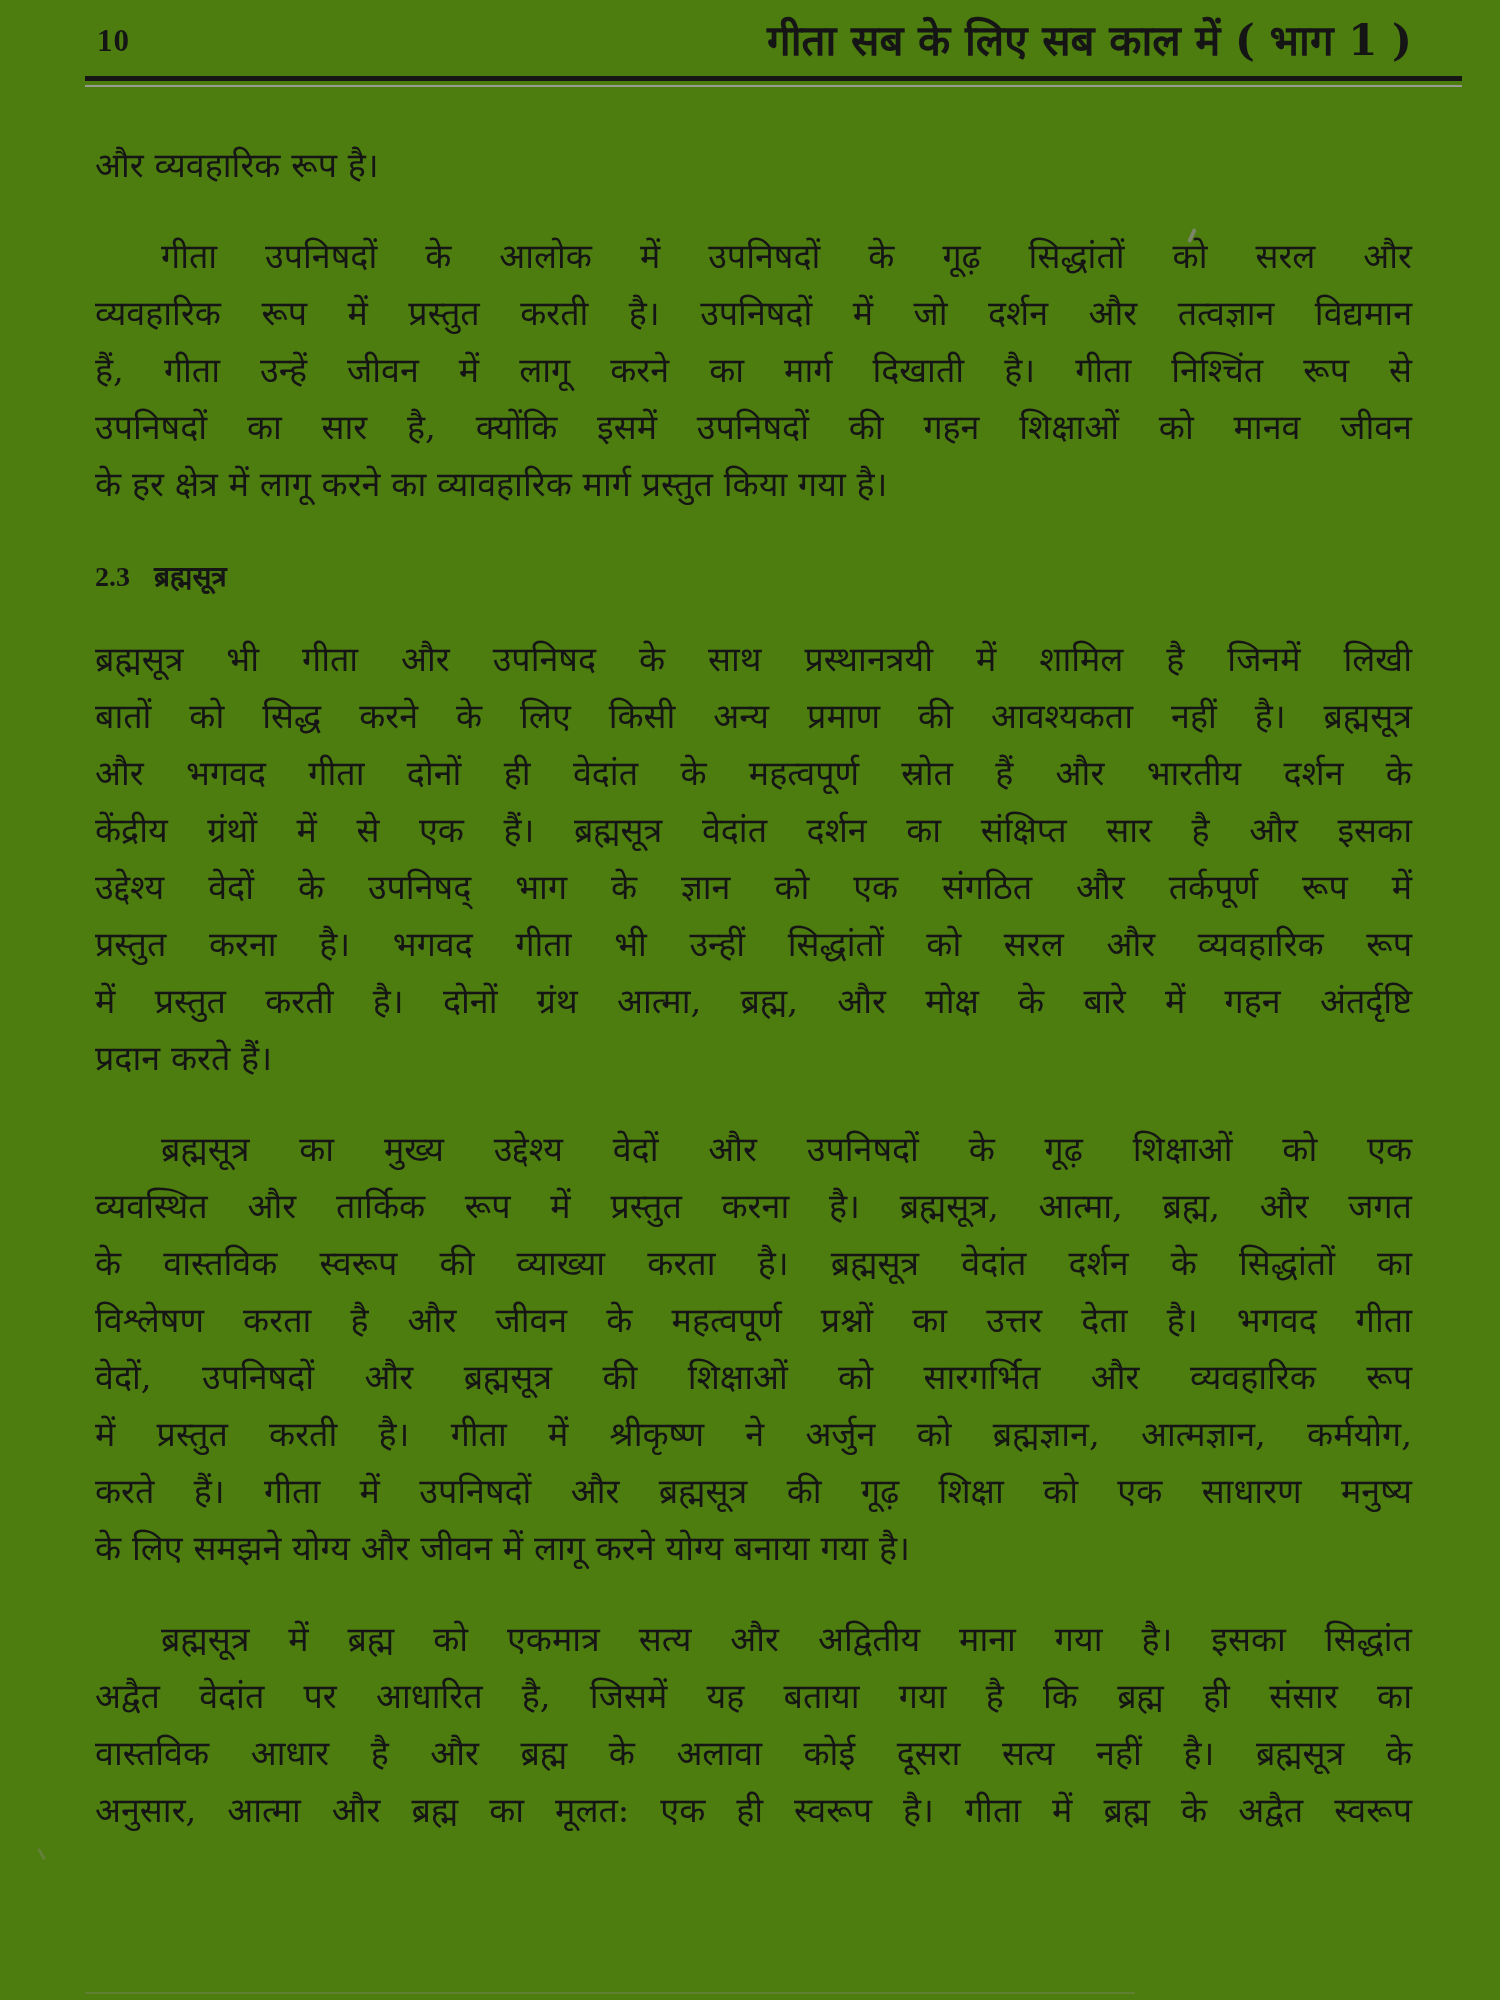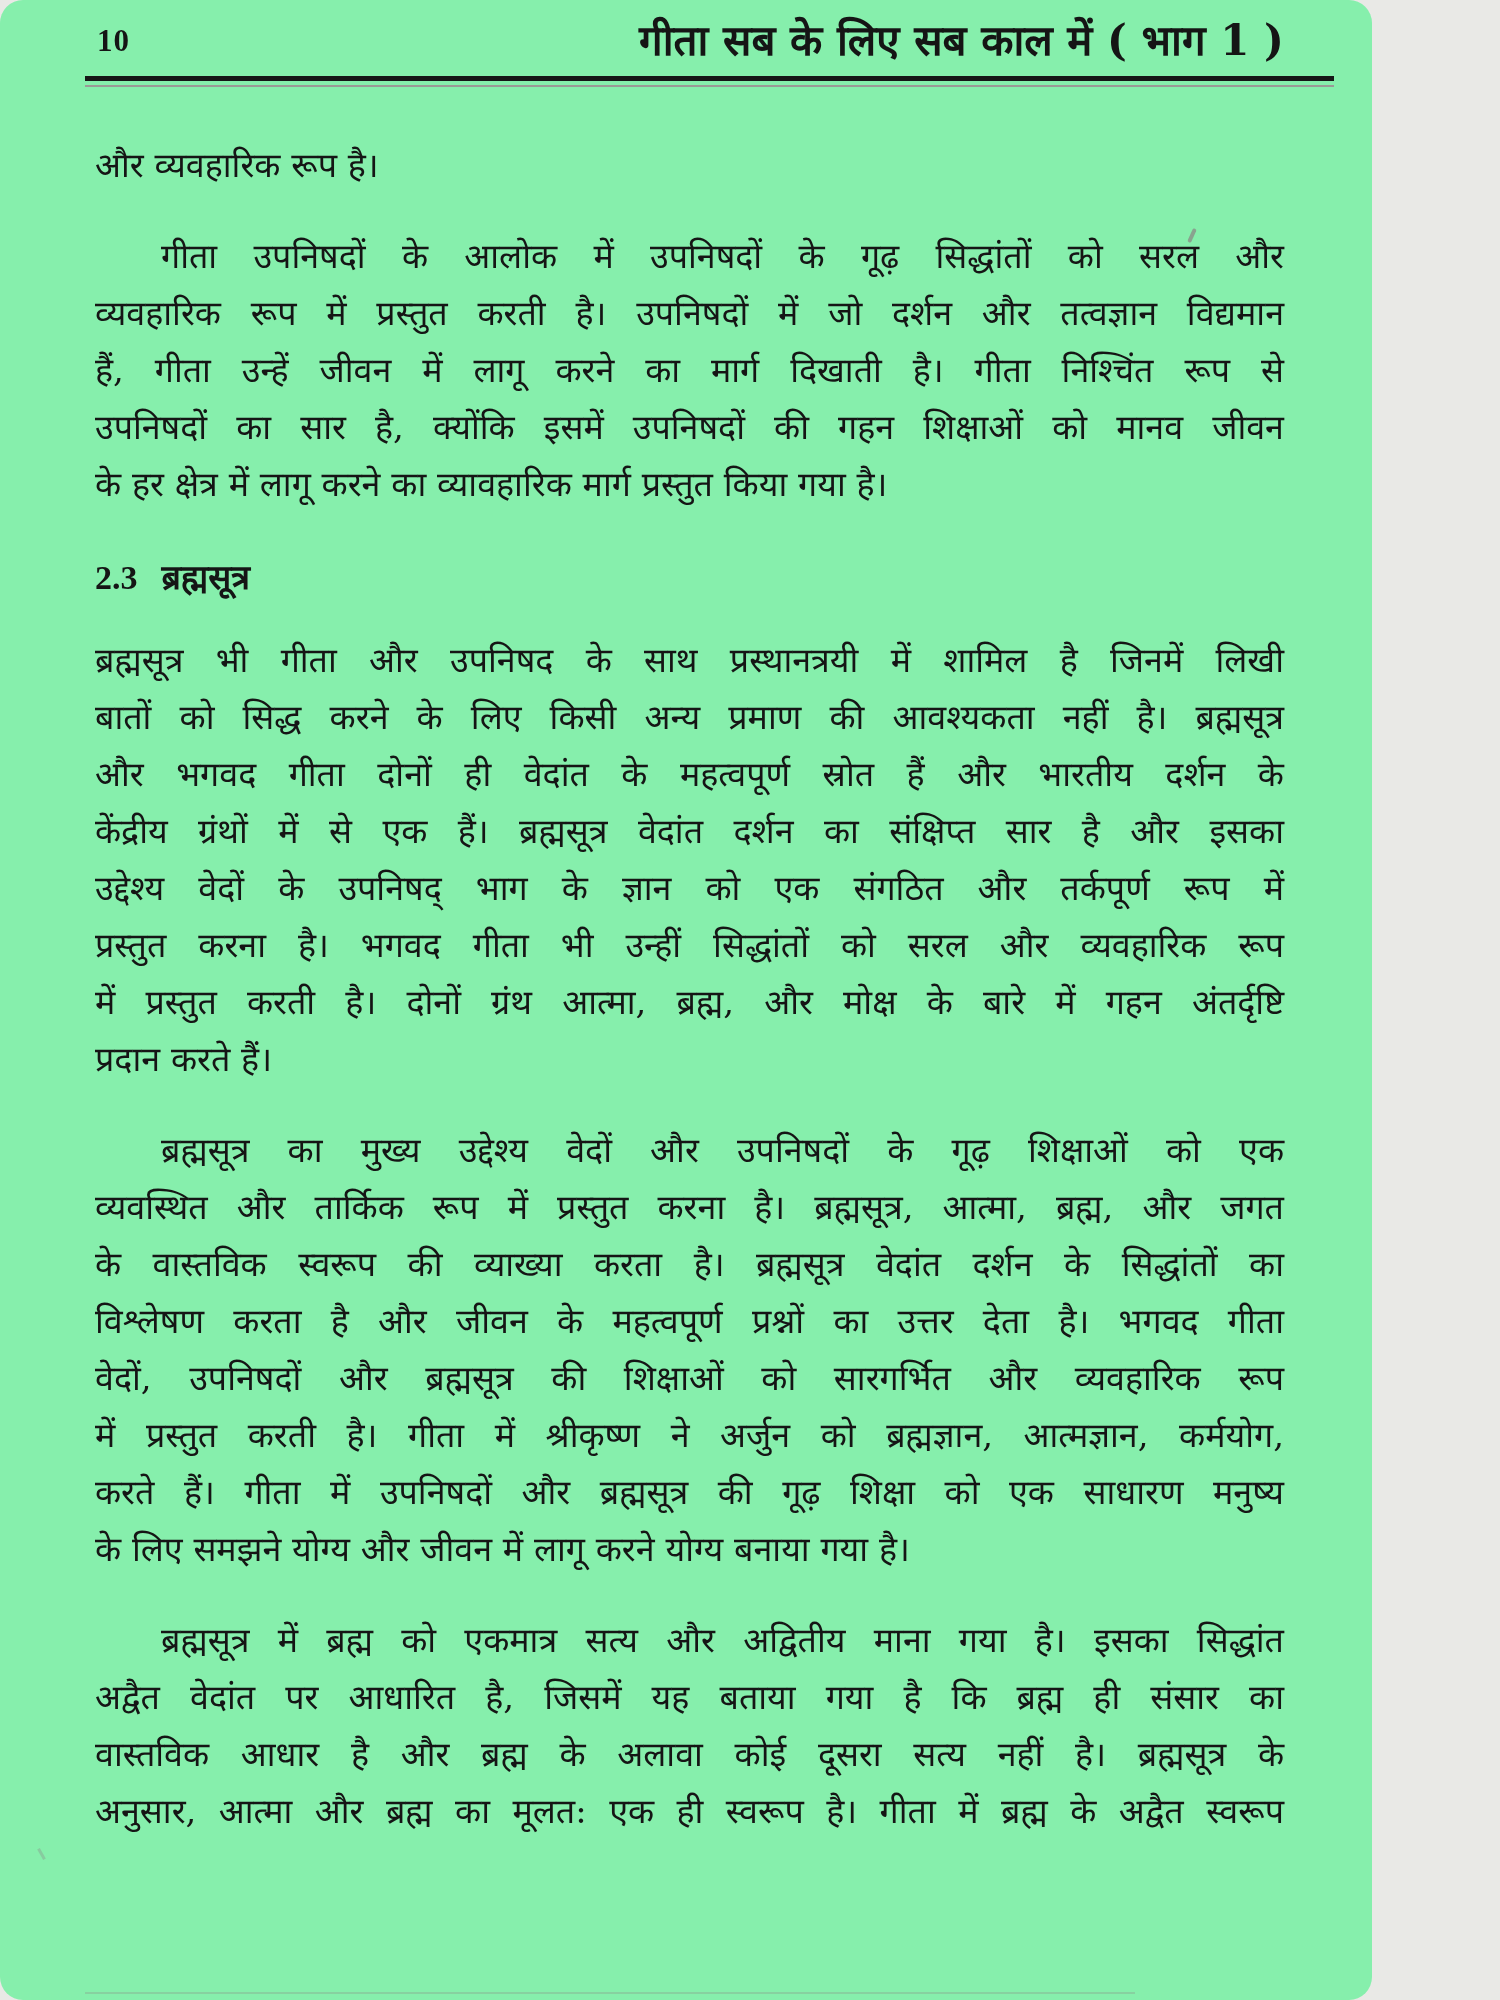--- a/index.html
+++ b/index.html
@@ -3,25 +3,24 @@
 <meta charset="utf-8">
 <style>
   html,body{margin:0;padding:0;}
   body{
     width:1500px;height:2000px;
     background:#e9e9e6;
     font-family:"DejaVu Serif","Liberation Serif",serif;
   }
   .page{
     position:relative;
-    width:1372px;height:2000px;
-    background:#86efac;
+    width:1500px;height:2000px;
+    background:#4d7c0f;
     color:#151515;
     overflow:hidden;
-    border-radius:23px;
   }
   
   .page-header{
     display:flex;
     justify-content:space-between;
     align-items:flex-end;
     margin:0 88px 0 97px;
     padding-top:16px;
     line-height:50px;
   }
@@ -53,21 +52,21 @@
   }
   .line.j{
     text-align:justify;
     text-align-last:justify;
   }
   .line.indent{padding-left:66px;}
   
   .section-heading{
     margin:34px 0 24px 0;
     font-weight:bold;
-    font-size:34px;
+    font-size:28px;
     line-height:60px;
   }
   .section-heading .sec-num{
     font-family:"Liberation Serif","DejaVu Serif",serif;
     margin-right:24px;
   }
   
   .artifact{position:absolute;background:#8a8a86;}
   .artifact-1{left:1190px;top:228px;width:4px;height:15px;transform:rotate(24deg);border-radius:2px;opacity:.75;}
   .artifact-2{left:40px;top:1848px;width:3px;height:12px;transform:rotate(-30deg);opacity:.35;}

